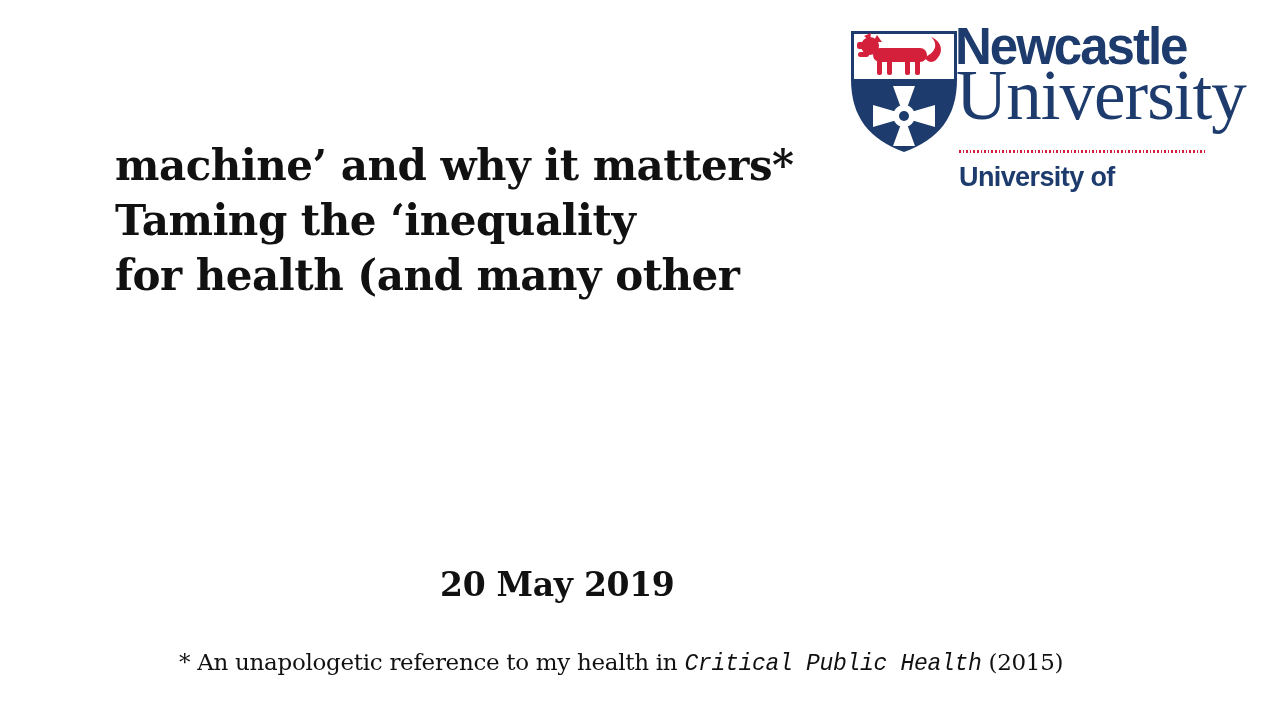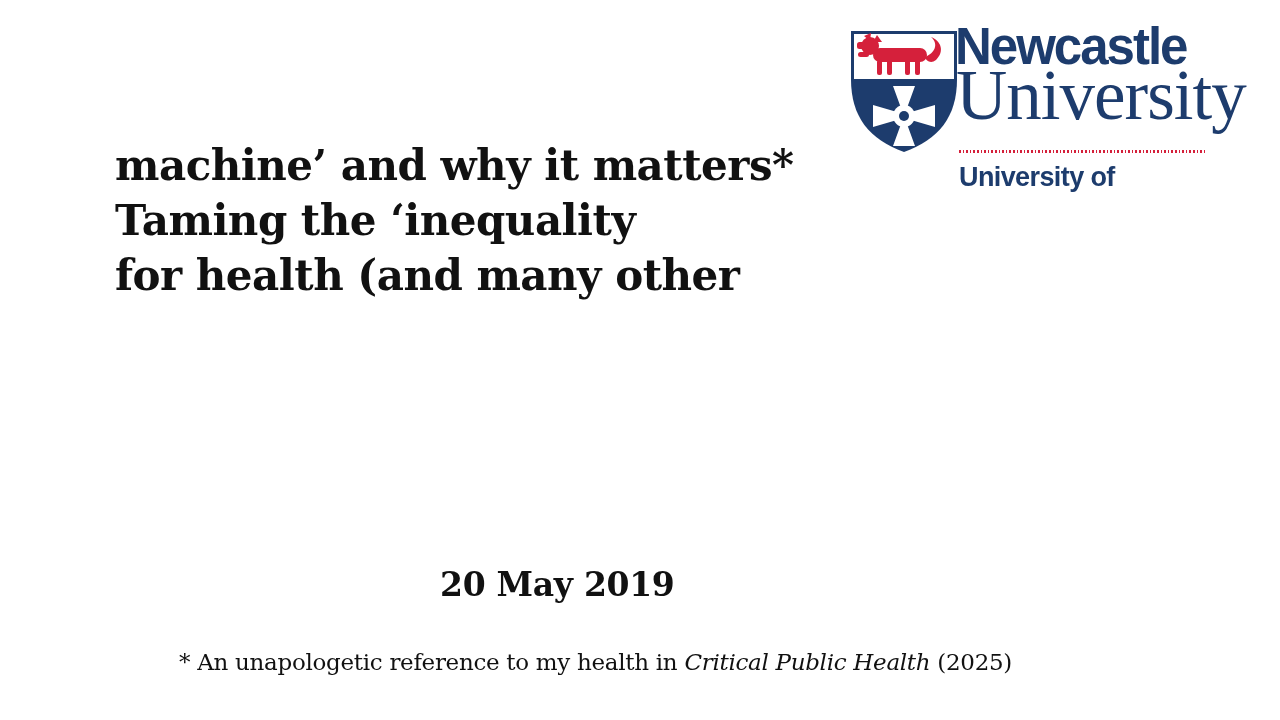--- a/index.html
+++ b/index.html
@@ -64,21 +64,21 @@
   .footnote {
     position: absolute;
     left: 179px;
     top: 646px;
     color: var(--text, #111);
     font-size: 23px;
     line-height: 32px;
     letter-spacing: -0.3px;
     white-space: nowrap;
   }
-  .footnote .journal { font-style: italic; }
+  .footnote .journal { font-style: italic; font-family: Liberation Mono, monospace; }
 
   
   .logo {
     position: absolute;
     left: 849px;
     top: 27px;
     width: 400px;
     height: 200px;
   }
   .logo .shield {
@@ -141,21 +141,21 @@
 
   <div class="title">
     <div>machine’ and why it matters*</div>
     <div>Taming the ‘inequality</div>
     <div>for health (and many other</div>
   </div>
 
 
   <div class="date">20 May 2019</div>
 
-  <div class="footnote"><span>* An unapologetic reference to my health in </span><span class="journal">Critical Public Health</span><span> (2025)</span></div>
+  <div class="footnote"><span>* An unapologetic reference to my health in </span><span class="journal">Critical Public Health</span><span> (2015)</span></div>
 
   <div class="logo">
 
     <svg class="shield" viewBox="0 0 110 125" xmlns="http://www.w3.org/2000/svg" aria-hidden="true">
 
       <path d="M2,2 H108 V50 C108,88 90,110 55,123 C20,110 2,88 2,50 Z" fill="#1d3c6d"></path>
 
       <rect x="5" y="5" width="100" height="45" fill="#ffffff"></rect>
 
       <g fill="#d5203b">

